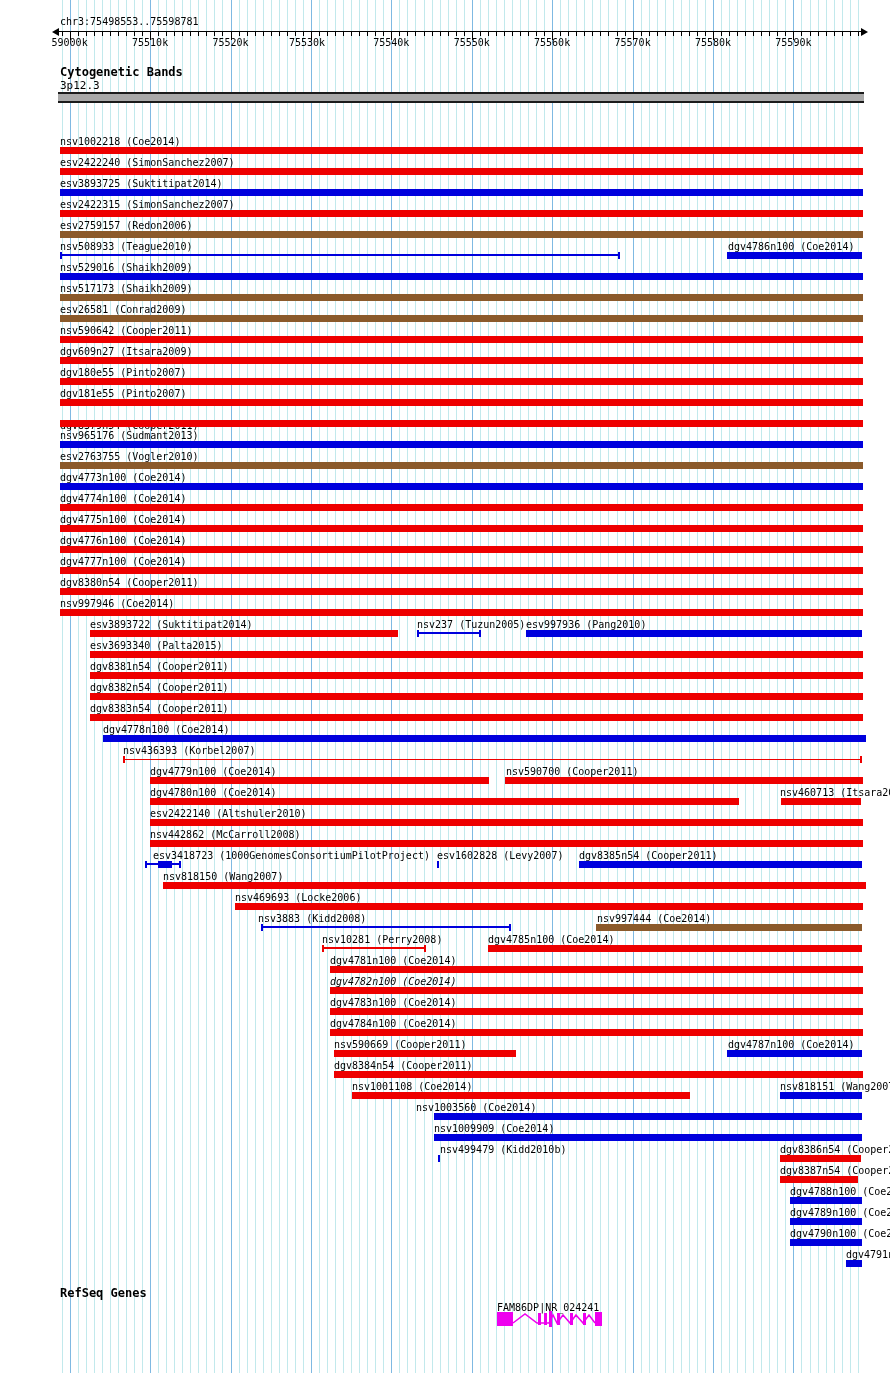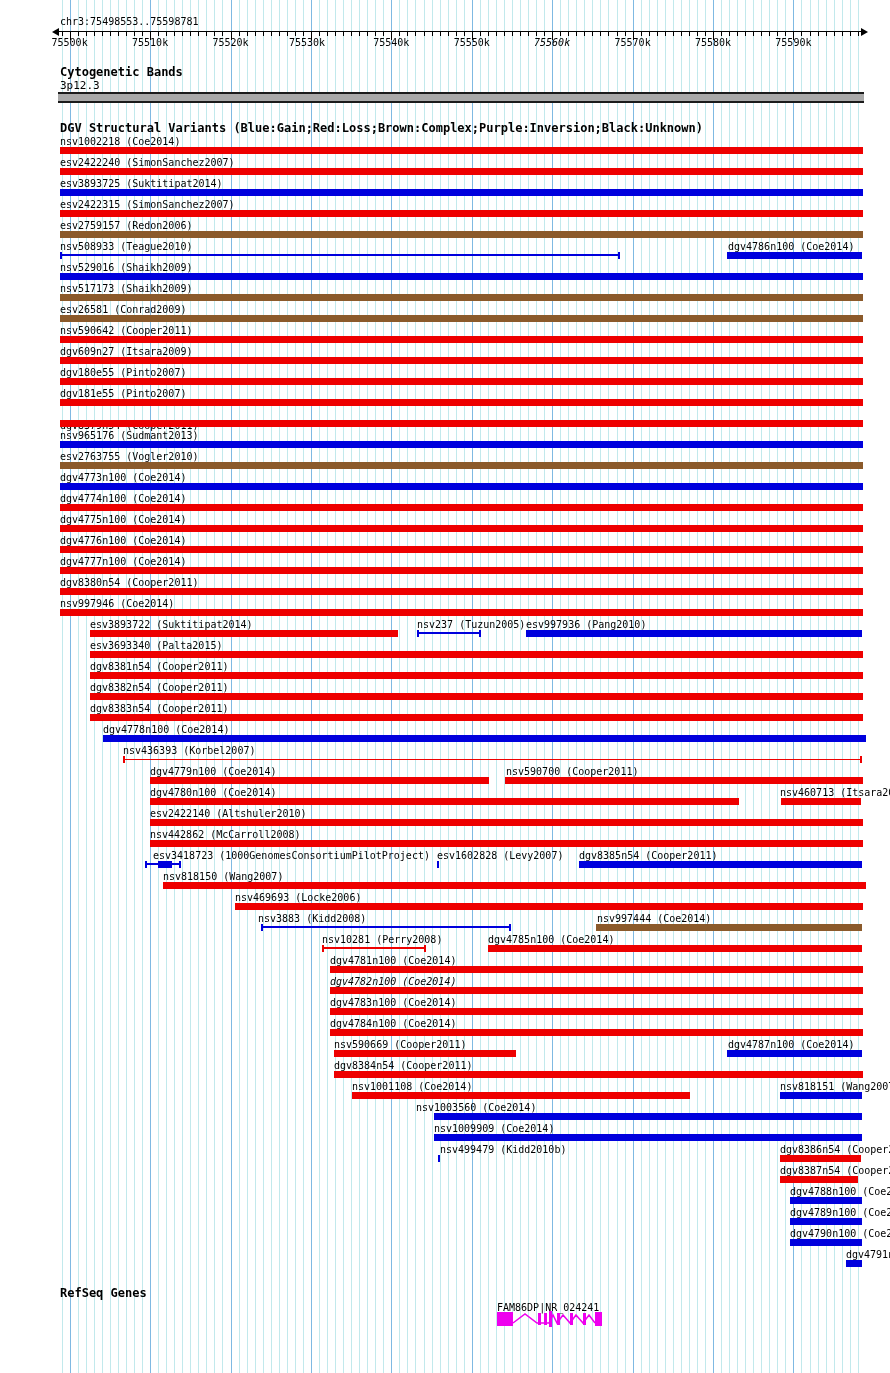--- a/index.html
+++ b/index.html
@@ -114,21 +114,20 @@
     <div style="left: 841.6px; top: 0px; width: 1px; height: 1373px; background: rgb(194, 233, 236);"></div>
     <div style="left: 849.7px; top: 0px; width: 1px; height: 1373px; background: rgb(194, 233, 236);"></div>
     <div style="left: 857.7px; top: 0px; width: 1px; height: 1373px; background: rgb(194, 233, 236);"></div>
 
   <div class="lbl" style="left:60px;top:16px">chr3:75498553..75598781</div>
 
   <div class="hdr" style="left:60px;top:66px">Cytogenetic Bands</div>
   <div class="lbl" style="left:60px;top:80px;font-size:11px">3p12.3</div>
   <div id="cytoband-bar" style="left: 58px; top: 92px; width: 806px; height: 11px; box-sizing: border-box; background: rgb(169, 169, 169); border-top: 2px solid rgb(27, 27, 27); border-bottom: 2px solid rgb(27, 27, 27);"></div>
 
-  <div class="hdr" style="left:60px;top:122px">DGV Structural Variants (Blue:Gain;Red:Loss;Brown:Complex;Purple:Inversion;Black:Unknown)</div>
 
   <div class="hdr" style="left:60px;top:1287px">RefSeq Genes</div>
   <div class="lbl" style="left:497px;top:1302px">FAM86DP|NR_024241</div>
   <div id="gene-glyph" style="width: 115px; height: 18px; left: 495px; top: 1311px;">
       <svg width="115" height="18" viewBox="0 0 115 18" xmlns="http://www.w3.org/2000/svg">
         <rect x="2" y="1" width="16" height="14" fill="#ee00ee"></rect>
         <path d="M18 12 L30 3 L42 12 L54 12 L58 4 L62 12 L68 4 L75 12 L81 4 L88 12 L94 4 L100 12" stroke="#ee00ee" stroke-width="1.5" fill="none"></path>
         <rect x="43" y="2" width="3" height="12" fill="#ee00ee"></rect>
         <rect x="49" y="2" width="3" height="12" fill="#ee00ee"></rect>
         <rect x="54" y="0" width="3" height="16" fill="#ee00ee"></rect>
@@ -137,21 +136,21 @@
         <rect x="88" y="2" width="3" height="12" fill="#ee00ee"></rect>
         <rect x="100" y="1" width="7" height="14" fill="#ee00ee"></rect>
       </svg>
     </div>
 
 <div style="left: 58px; top: 31px; width: 804px; height: 1px; background: rgb(0, 0, 0);"></div>
     <div style="left: 52px; top: 28px; width: 0px; height: 0px; border-top: 4px solid transparent; border-bottom: 4px solid transparent; border-right: 7px solid rgb(0, 0, 0);"></div>
     <div style="left: 861px; top: 28px; width: 0px; height: 0px; border-top: 4px solid transparent; border-bottom: 4px solid transparent; border-left: 7px solid rgb(0, 0, 0);"></div>
     <div style="left: 61.6px; top: 32px; width: 1px; height: 4px; background: rgb(0, 0, 0);"></div>
     <div style="left: 69.6px; top: 32px; width: 1px; height: 8px; background: rgb(0, 0, 0);"></div>
-    <div class="lbl" style="left: 47.6px; top: 37px; width: 44px; text-align: center;">75500k</div>
+    <div class="lbl" style="left: 47.6px; top: 37px; width: 44px; text-align: center;">59000k</div>
     <div style="left: 77.7px; top: 32px; width: 1px; height: 4px; background: rgb(0, 0, 0);"></div>
     <div style="left: 85.7px; top: 32px; width: 1px; height: 4px; background: rgb(0, 0, 0);"></div>
     <div style="left: 93.8px; top: 32px; width: 1px; height: 4px; background: rgb(0, 0, 0);"></div>
     <div style="left: 101.8px; top: 32px; width: 1px; height: 4px; background: rgb(0, 0, 0);"></div>
     <div style="left: 109.8px; top: 32px; width: 1px; height: 4px; background: rgb(0, 0, 0);"></div>
     <div style="left: 117.9px; top: 32px; width: 1px; height: 4px; background: rgb(0, 0, 0);"></div>
     <div style="left: 125.9px; top: 32px; width: 1px; height: 4px; background: rgb(0, 0, 0);"></div>
     <div style="left: 134px; top: 32px; width: 1px; height: 4px; background: rgb(0, 0, 0);"></div>
     <div style="left: 142px; top: 32px; width: 1px; height: 4px; background: rgb(0, 0, 0);"></div>
     <div style="left: 150.1px; top: 32px; width: 1px; height: 8px; background: rgb(0, 0, 0);"></div>
@@ -203,21 +202,21 @@
     <div style="left: 479.8px; top: 32px; width: 1px; height: 4px; background: rgb(0, 0, 0);"></div>
     <div style="left: 487.8px; top: 32px; width: 1px; height: 4px; background: rgb(0, 0, 0);"></div>
     <div style="left: 495.8px; top: 32px; width: 1px; height: 4px; background: rgb(0, 0, 0);"></div>
     <div style="left: 503.9px; top: 32px; width: 1px; height: 4px; background: rgb(0, 0, 0);"></div>
     <div style="left: 511.9px; top: 32px; width: 1px; height: 4px; background: rgb(0, 0, 0);"></div>
     <div style="left: 520px; top: 32px; width: 1px; height: 4px; background: rgb(0, 0, 0);"></div>
     <div style="left: 528px; top: 32px; width: 1px; height: 4px; background: rgb(0, 0, 0);"></div>
     <div style="left: 536.1px; top: 32px; width: 1px; height: 4px; background: rgb(0, 0, 0);"></div>
     <div style="left: 544.1px; top: 32px; width: 1px; height: 4px; background: rgb(0, 0, 0);"></div>
     <div style="left: 552.1px; top: 32px; width: 1px; height: 8px; background: rgb(0, 0, 0);"></div>
-    <div class="lbl" style="left: 530.1px; top: 37px; width: 44px; text-align: center; font-style: italic;">75560k</div>
+    <div class="lbl" style="left: 530.1px; top: 37px; width: 44px; text-align: center;">75560k</div>
     <div style="left: 560.2px; top: 32px; width: 1px; height: 4px; background: rgb(0, 0, 0);"></div>
     <div style="left: 568.2px; top: 32px; width: 1px; height: 4px; background: rgb(0, 0, 0);"></div>
     <div style="left: 576.3px; top: 32px; width: 1px; height: 4px; background: rgb(0, 0, 0);"></div>
     <div style="left: 584.3px; top: 32px; width: 1px; height: 4px; background: rgb(0, 0, 0);"></div>
     <div style="left: 592.3px; top: 32px; width: 1px; height: 4px; background: rgb(0, 0, 0);"></div>
     <div style="left: 600.4px; top: 32px; width: 1px; height: 4px; background: rgb(0, 0, 0);"></div>
     <div style="left: 608.4px; top: 32px; width: 1px; height: 4px; background: rgb(0, 0, 0);"></div>
     <div style="left: 616.5px; top: 32px; width: 1px; height: 4px; background: rgb(0, 0, 0);"></div>
     <div style="left: 624.5px; top: 32px; width: 1px; height: 4px; background: rgb(0, 0, 0);"></div>
     <div style="left: 632.6px; top: 32px; width: 1px; height: 8px; background: rgb(0, 0, 0);"></div>

